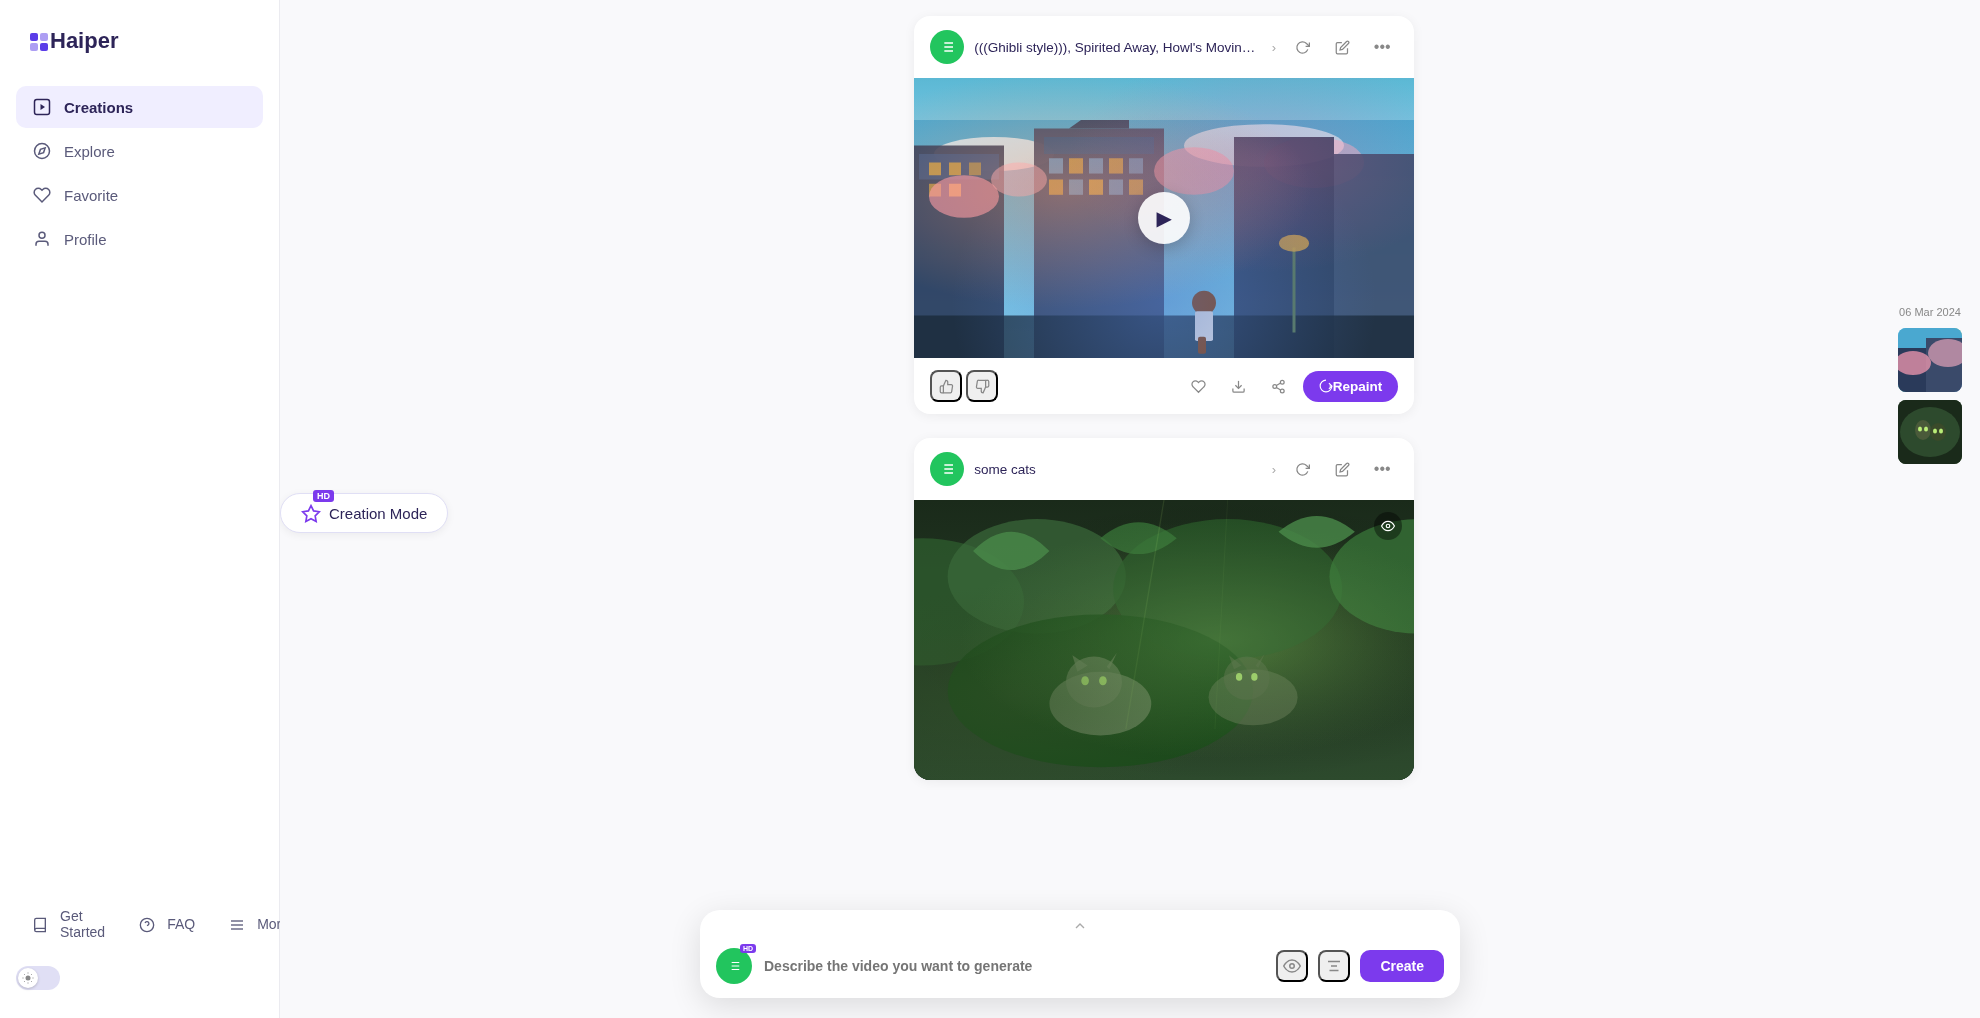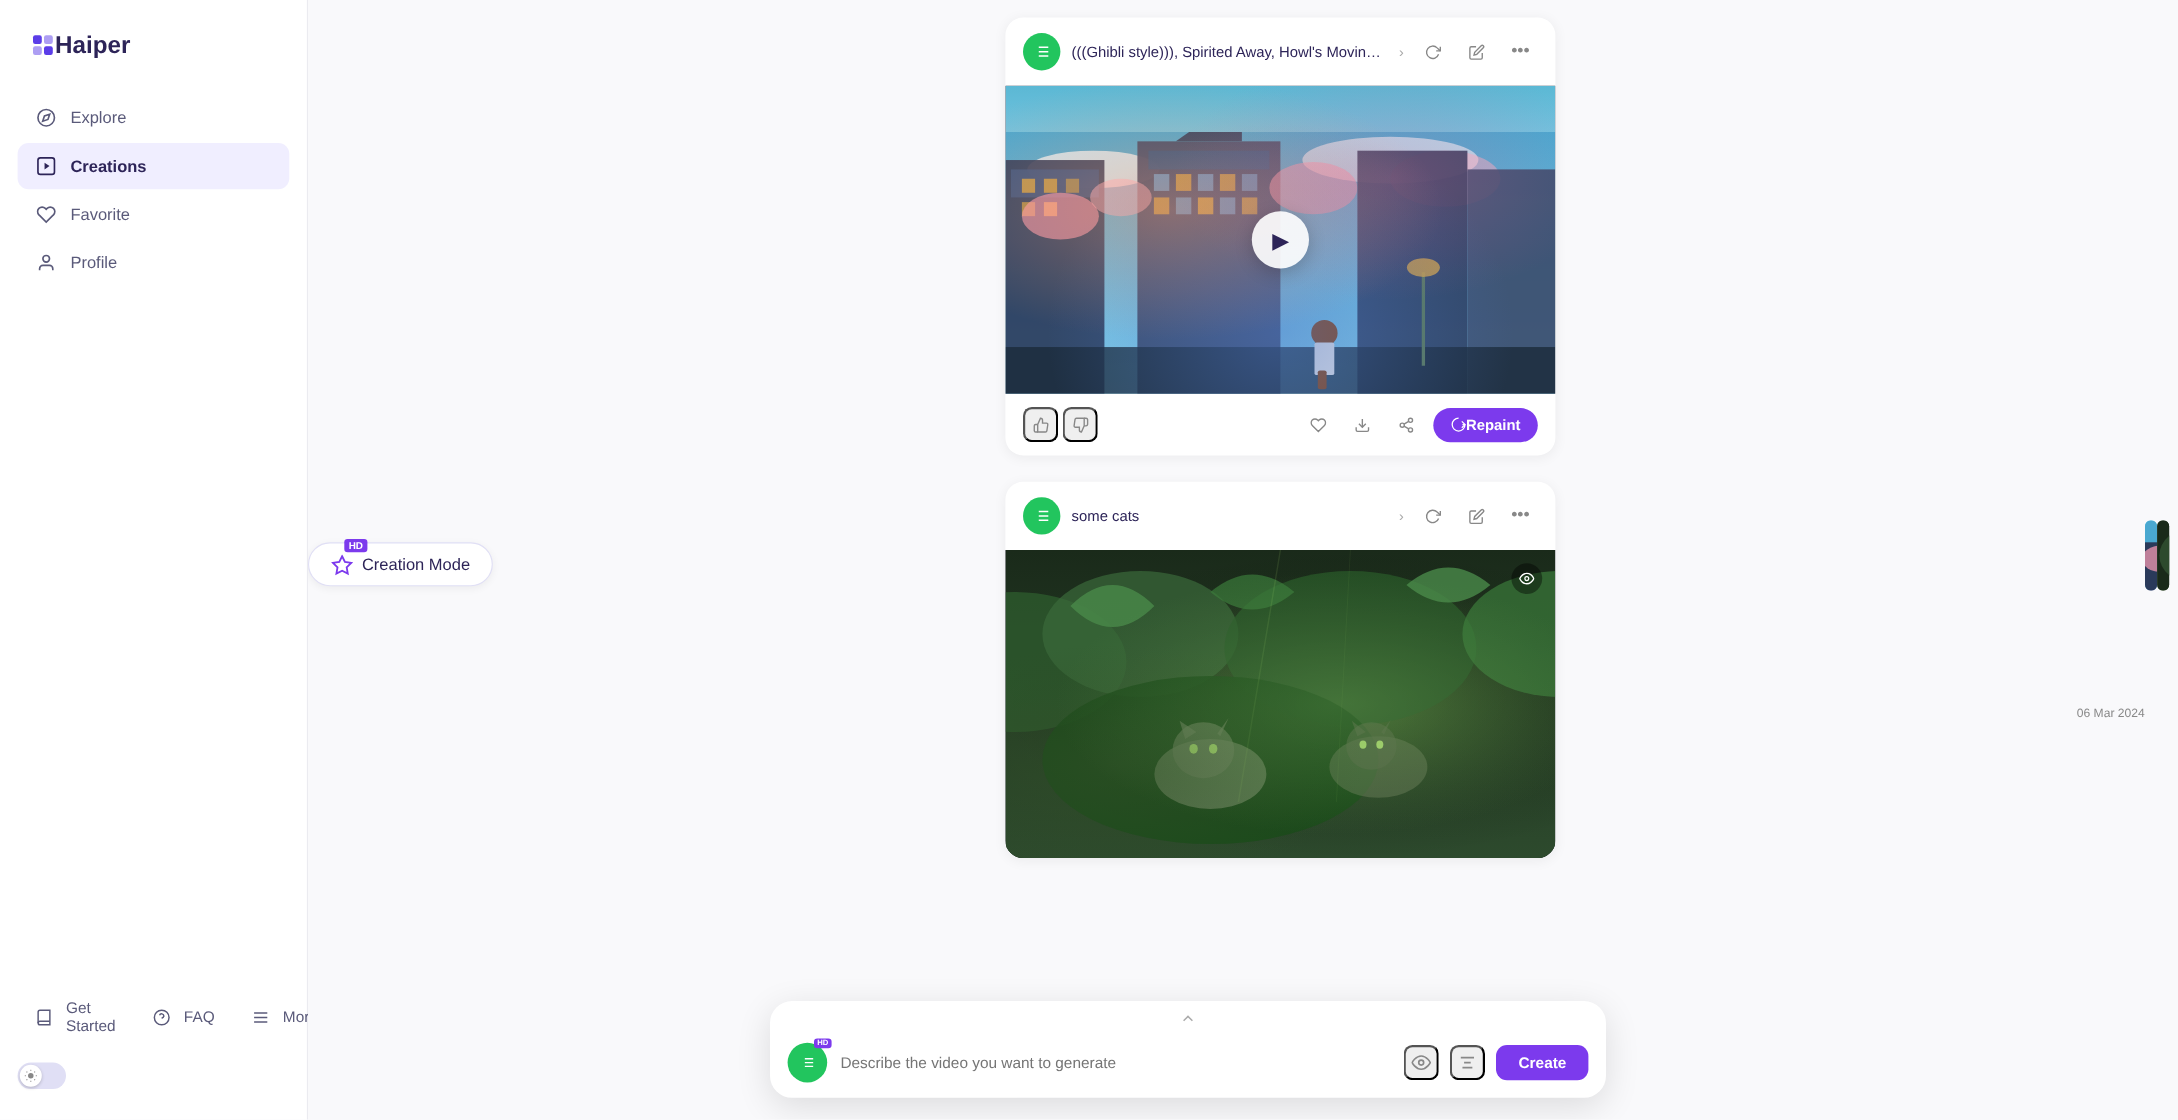--- a/index.html
+++ b/index.html
@@ -356,20 +356,21 @@
       font-weight: 600;
       cursor: pointer;
     }
 
     
     .right-panel {
       width: 100px;
       background: #f9f9fb;
       padding: 16px 8px;
       display: flex;
+      flex-direction: column;
       align-items: center;
       gap: 0;
     }
     .date-label {
       font-size: 11px;
       color: #888;
       margin-bottom: 10px;
       white-space: nowrap;
       margin-top: 290px;
     }
@@ -443,20 +444,21 @@
       padding: 1px 3px;
       border-radius: 3px;
     }
     .prompt-input {
       flex: 1;
       border: none;
       outline: none;
       font-size: 14px;
       color: #737373;
       background: transparent;
+      font-weight: bold;
     }
     .prompt-right {
       display: flex;
       align-items: center;
       gap: 10px;
     }
     .prompt-icon-btn {
       width: 32px;
       height: 32px;
       display: flex;
@@ -492,38 +494,38 @@
         <rect x="12" y="2" width="8" height="8" rx="2" fill="#5b3de8" opacity="0.5"></rect>
         <rect x="2" y="12" width="8" height="8" rx="2" fill="#5b3de8" opacity="0.5"></rect>
         <rect x="12" y="12" width="8" height="8" rx="2" fill="#5b3de8"></rect>
       </svg>
     </span>
     <span>Haiper</span>
   </div>
 
   <div class="nav-section">
 
+    <div class="nav-item active">
+      <span class="nav-icon">
+        <svg width="18" height="18" viewBox="0 0 24 24" fill="none" stroke="currentColor" stroke-width="2">
+          <rect x="2" y="2" width="20" height="20" rx="3"></rect>
+            <polygon points="10 8 16 12 10 16 10 8" fill="currentColor" stroke="none"></polygon>
+        </svg>
+      </span>
+      <span>Creations</span>
+    </div>
+
     <div class="nav-item">
       <span class="nav-icon">
         <svg width="18" height="18" viewBox="0 0 24 24" fill="none" stroke="currentColor" stroke-width="2">
           <circle cx="12" cy="12" r="10"></circle>
             <polygon points="16.24 7.76 14.12 14.12 7.76 16.24 9.88 9.88 16.24 7.76"></polygon>
         </svg>
       </span>
       <span>Explore</span>
-    </div>
-
-    <div class="nav-item active">
-      <span class="nav-icon">
-        <svg width="18" height="18" viewBox="0 0 24 24" fill="none" stroke="currentColor" stroke-width="2">
-          <rect x="2" y="2" width="20" height="20" rx="3"></rect>
-            <polygon points="10 8 16 12 10 16 10 8" fill="currentColor" stroke="none"></polygon>
-        </svg>
-      </span>
-      <span>Creations</span>
     </div>
 
     <div class="nav-item">
       <span class="nav-icon">
         <svg width="18" height="18" viewBox="0 0 24 24" fill="none" stroke="currentColor" stroke-width="2">
           <path d="M20.84 4.61a5.5 5.5 0 0 0-7.78 0L12 5.67l-1.06-1.06a5.5 5.5 0 0 0-7.78 7.78l1.06 1.06L12 21.23l7.78-7.78 1.06-1.06a5.5 5.5 0 0 0 0-7.78z"></path>
         </svg>
       </span>
       <span>Favorite</span>
     </div>

